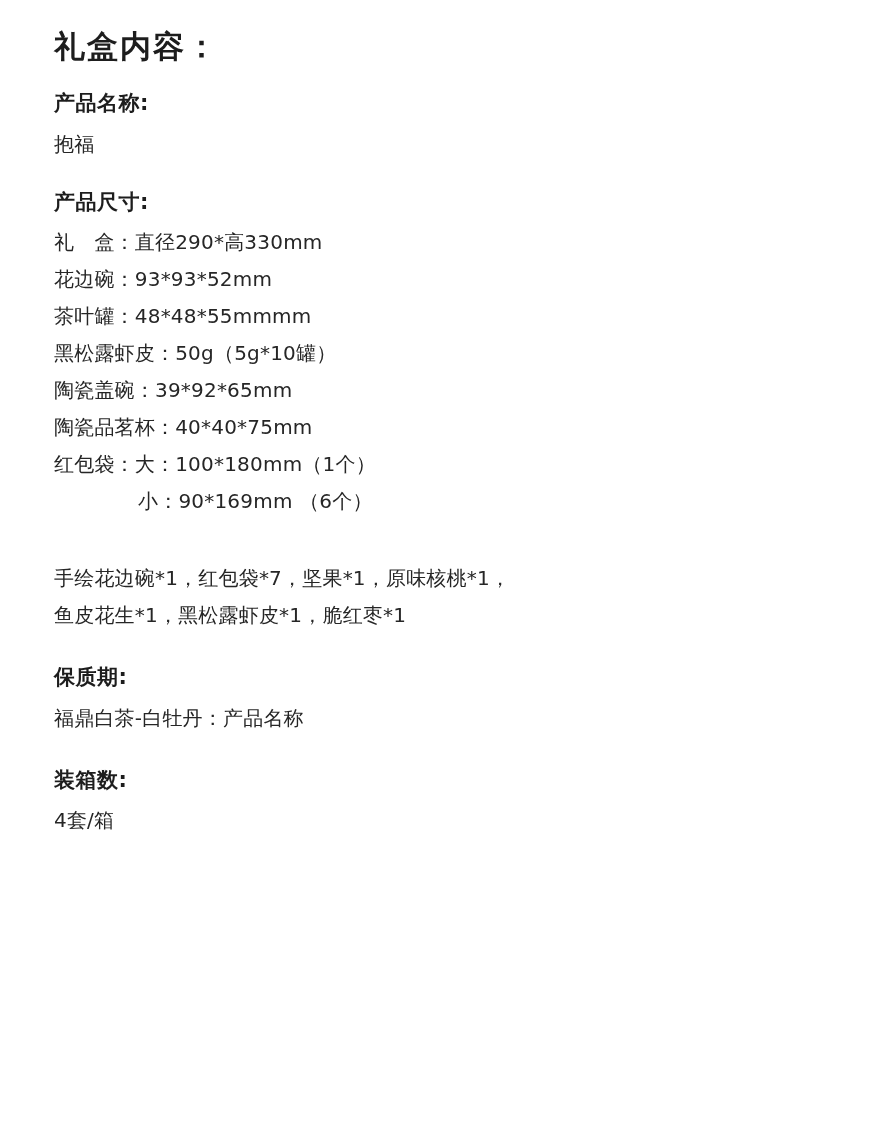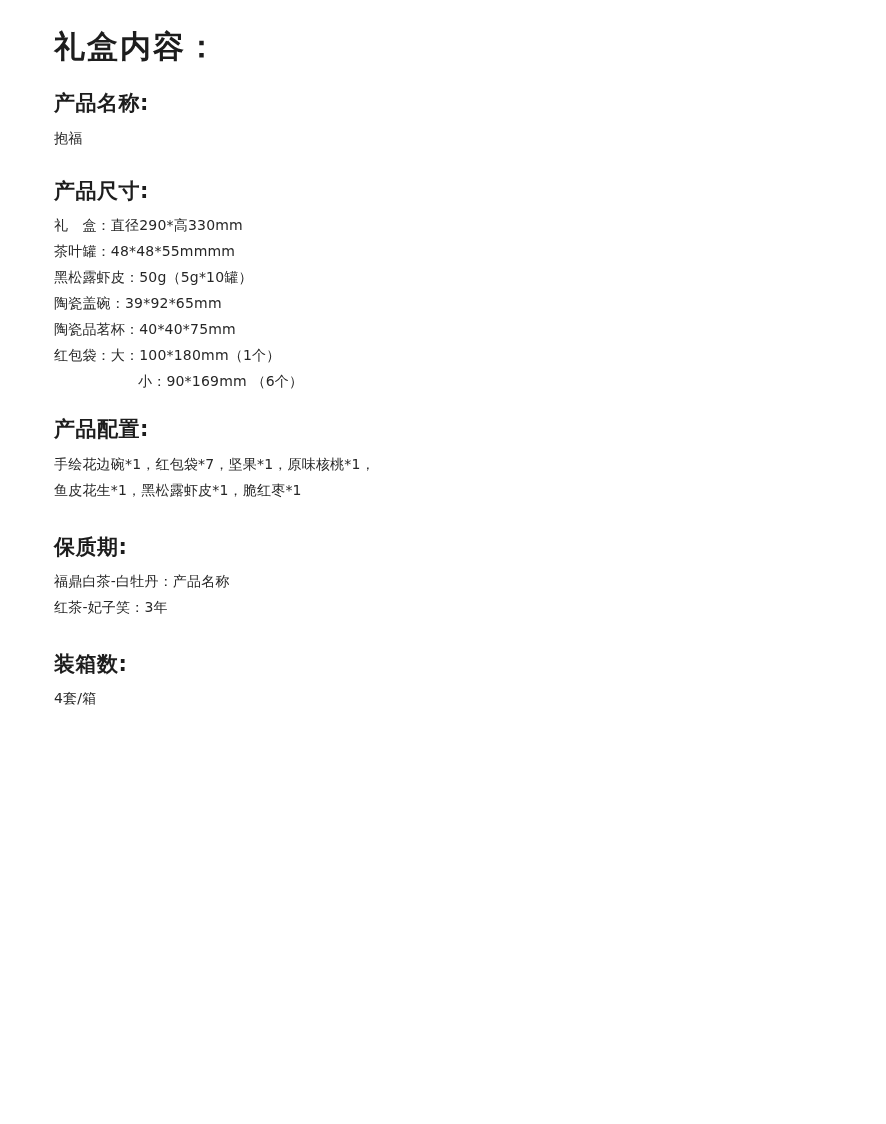--- a/index.html
+++ b/index.html
@@ -32,29 +32,29 @@
     margin-bottom: 24px;
   }
   .section-title {
     font-size: 21px;
     font-weight: bold;
     margin: 0 0 6px 0;
     line-height: 1.5;
     letter-spacing: 0.5px;
   }
   .line {
-    font-size: 14px;
+    font-size: 20px;
     line-height: 1.85;
     font-weight: 400;
     color: #262626;
     white-space: pre;
     letter-spacing: 0.2px;
   }
   .section.name-section { }
-  .section.size-section { margin-bottom: 20px; }
+  .section.size-section { margin-bottom: 40px; }
   .section.config-section { margin-bottom: 28px; }
   .section.shelf-section { margin-bottom: 28px; }
   .section.pack-section { margin-bottom: 16px; }
   .indent-line {
     padding-left: 84px;
   }
   .bottom-strip {
     position: absolute;
     left: 0;
     bottom: 0;
@@ -71,38 +71,37 @@
   <h1 class="main-title">礼盒内容：</h1>
 
   <div class="section name-section">
     <div class="section-title">产品名称:</div>
     <div class="line">抱福</div>
   </div>
 
   <div class="section size-section">
     <div class="section-title">产品尺寸:</div>
     <div class="line">礼　盒：直径290*高330mm</div>
+    <div class="line">花边碗：93*93*52mm</div>
     <div class="line">茶叶罐：48*48*55mmmm</div>
     <div class="line">黑松露虾皮：50g（5g*10罐）</div>
     <div class="line">陶瓷盖碗：39*92*65mm</div>
     <div class="line">陶瓷品茗杯：40*40*75mm</div>
     <div class="line">红包袋：大：100*180mm（1个）</div>
     <div class="line indent-line">小：90*169mm （6个）</div>
   </div>
 
   <div class="section config-section">
-    <div class="section-title">产品配置:</div>
     <div class="line">手绘花边碗*1，红包袋*7，坚果*1，原味核桃*1，</div>
     <div class="line">鱼皮花生*1，黑松露虾皮*1，脆红枣*1</div>
   </div>
 
   <div class="section shelf-section">
     <div class="section-title">保质期:</div>
     <div class="line">福鼎白茶-白牡丹：产品名称</div>
-    <div class="line">红茶-妃子笑：3年</div>
   </div>
 
   <div class="section pack-section">
     <div class="section-title">装箱数:</div>
     <div class="line">4套/箱</div>
   </div>
 
 </div>
 
 <div class="bottom-strip"></div>

